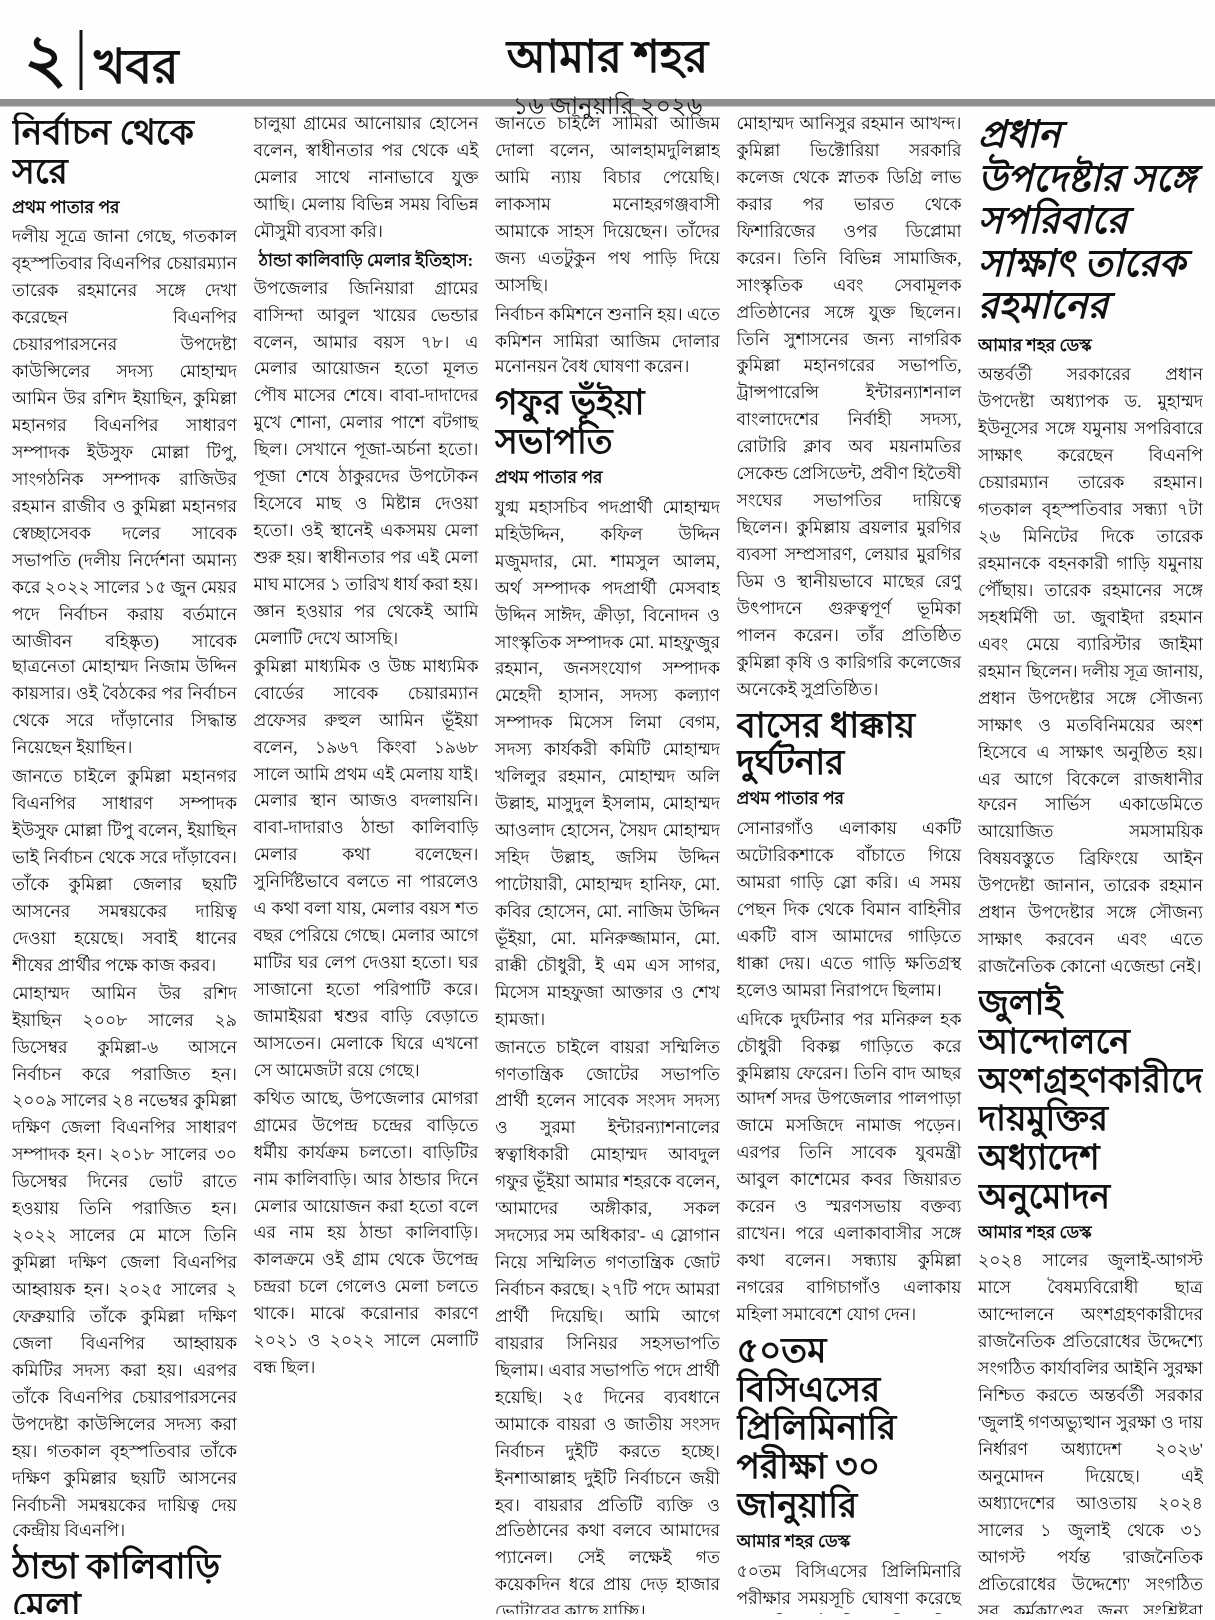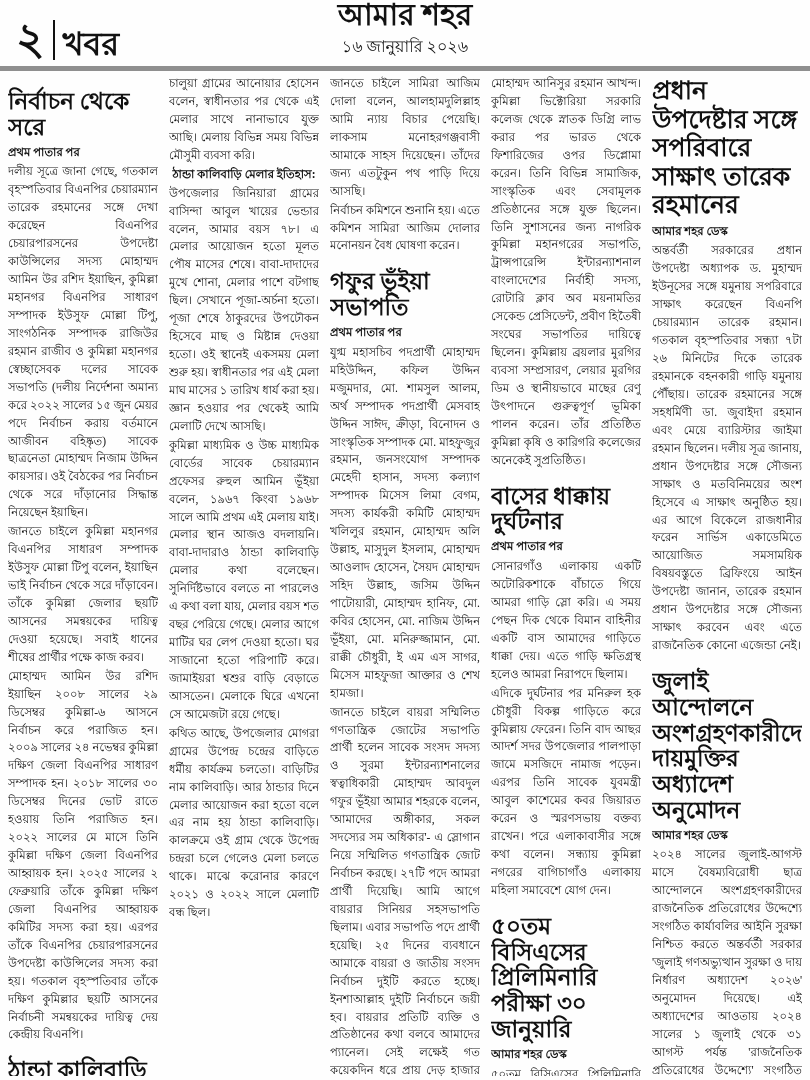--- a/index.html
+++ b/index.html
@@ -11,41 +11,41 @@
   }
   
   .hdr { position:relative; height:66px; padding-top:10px; }
   .hdr-left {
     position:absolute; left:16px; bottom:6px;
     display:flex; align-items:flex-end; gap:8px;
   }
   .hdr-pageno { font-size:44px; font-weight:bold; line-height:0.9; }
   .hdr-sep { width:2px; height:40px; background:#111; }
   .hdr-section { font-size:32px; font-weight:bold; line-height:1.0; }
-  .hdr-center { position:absolute; left:0; right:0; top:0; text-align:center;font-family:Liberation Serif, serif; }
+  .hdr-center { position:absolute; left:0; right:0; top:24px; text-align:center;font-family:Liberation Serif, serif; }
   .hdr-title { font-size:30px; font-weight:bold; line-height:1.0; }
   .hdr-date { font-size:16px; margin-top:4px; }
   .hdr-rule { height:5px; background:#8f8f8f; width:810px; }
   
   .cols {
     display:flex; gap:11px; padding:4px 8px 0 8px;
     height:1005px; overflow:hidden;
   }
   .col {
     flex:1 1 0; min-width:0; overflow:hidden;
     font-size:11.5px; line-height:1.56; text-align:justify;
   }
   .blk-para { margin:0 0 1px 0; }
   .blk-headline {
     font-size:23px; font-weight:bold; line-height:1.12;
-    margin:14px 0 3px 0; text-align:left;
+    margin:1px 0 3px 0; text-align:left;
   }
   .blk-headline_xl {
     font-size:25px; font-weight:bold; line-height:1.14;
-    margin:2px 0 3px 0; text-align:left;
+    margin:2px 0 3px 0; text-align:left;font-style:italic;
   }
   .blk-subhead { font-weight:bold; font-size:11.5px; margin:0 0 2px 0; text-align:left; }
   .blk-inlinehead { font-weight:bold; font-size:11.5px; margin:1px 0; text-align:center; }
 </style>
 </head>
 <body>
 
 <div class="page">
   <div class="hdr">
     <div class="hdr-left">

